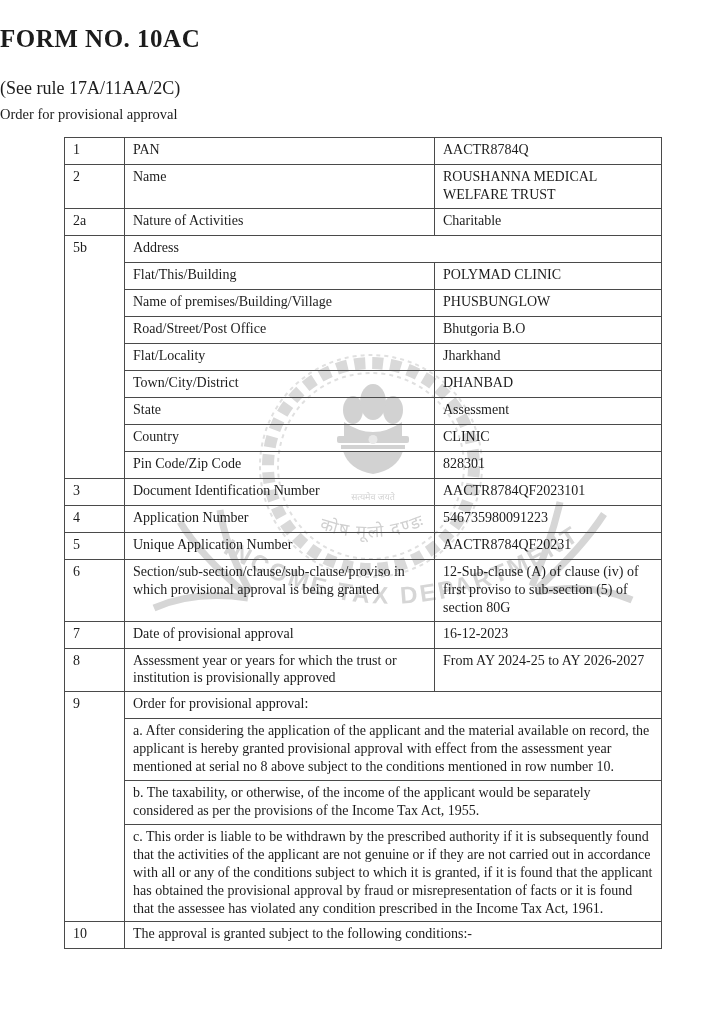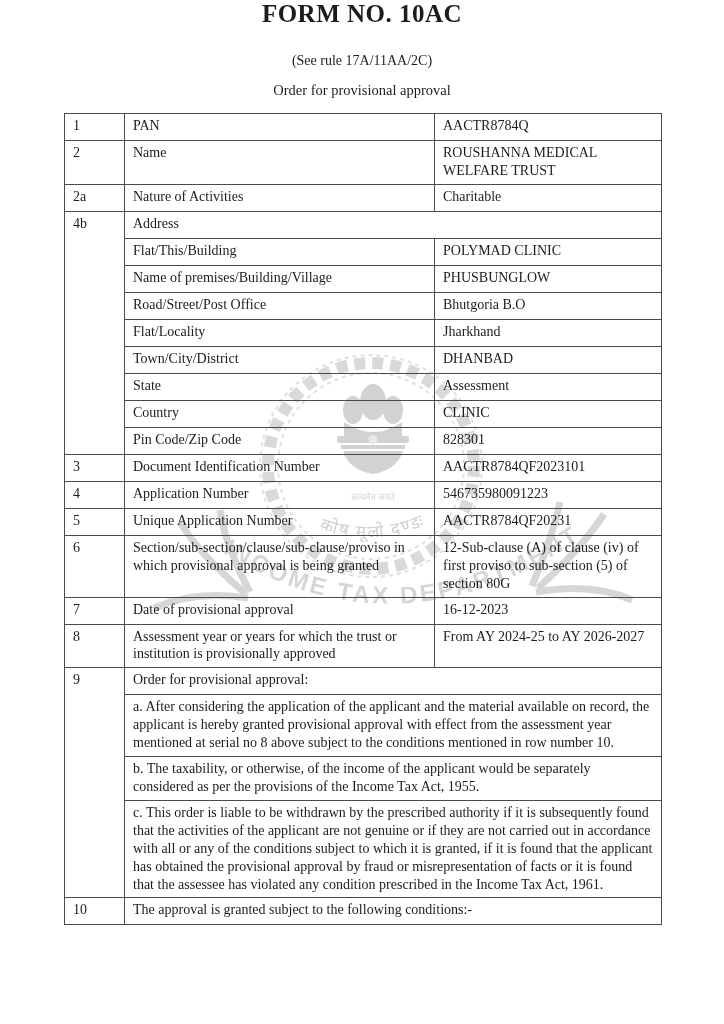--- a/index.html
+++ b/index.html
@@ -12,24 +12,24 @@
     color: #1c1c1c;
     overflow: hidden;
   }
   .watermark {
     position: absolute;
     left: 140px;
     top: 340px;
     z-index: 0;
   }
   .content { position: relative; z-index: 1; }
-  .doc-header { text-align: center; }
+  .doc-header { padding-top: 25px; }
   .doc-title { font-size: 25px; font-weight: bold; margin: 0; letter-spacing: 0.5px; }
-  .doc-rule  { font-size: 14px; margin: 25px 0 0 0; }
-  .doc-order { font-size: 14.5px; margin: 13px 0 0 0; }
+  .doc-rule  { font-size: 18px; margin: 25px 0 0 0; }
+  .doc-order { font-size: 14.5px; margin: 7px 0 0 0; }
 
   table.form-table {
     border-collapse: collapse;
     table-layout: fixed;
     width: 597px;
     margin: 14px 0 0 64px;
     background: transparent;
   }
   table.form-table td {
     border: 1px solid #4a4a4a;
@@ -124,21 +124,21 @@
           <td>ROUSHANNA MEDICAL WELFARE TRUST</td>
         </tr>
 
         <tr>
           <td class="serial">2a</td>
           <td>Nature of Activities</td>
           <td>Charitable</td>
         </tr>
 
         <tr>
-          <td class="serial" rowspan="9">4b</td>
+          <td class="serial" rowspan="9">5b</td>
           <td colspan="2">Address</td>
         </tr>
         <tr>
           <td>Flat/This/Building</td>
           <td>POLYMAD CLINIC</td>
         </tr>
         <tr>
           <td>Name of premises/Building/Village</td>
           <td>PHUSBUNGLOW</td>
         </tr>

